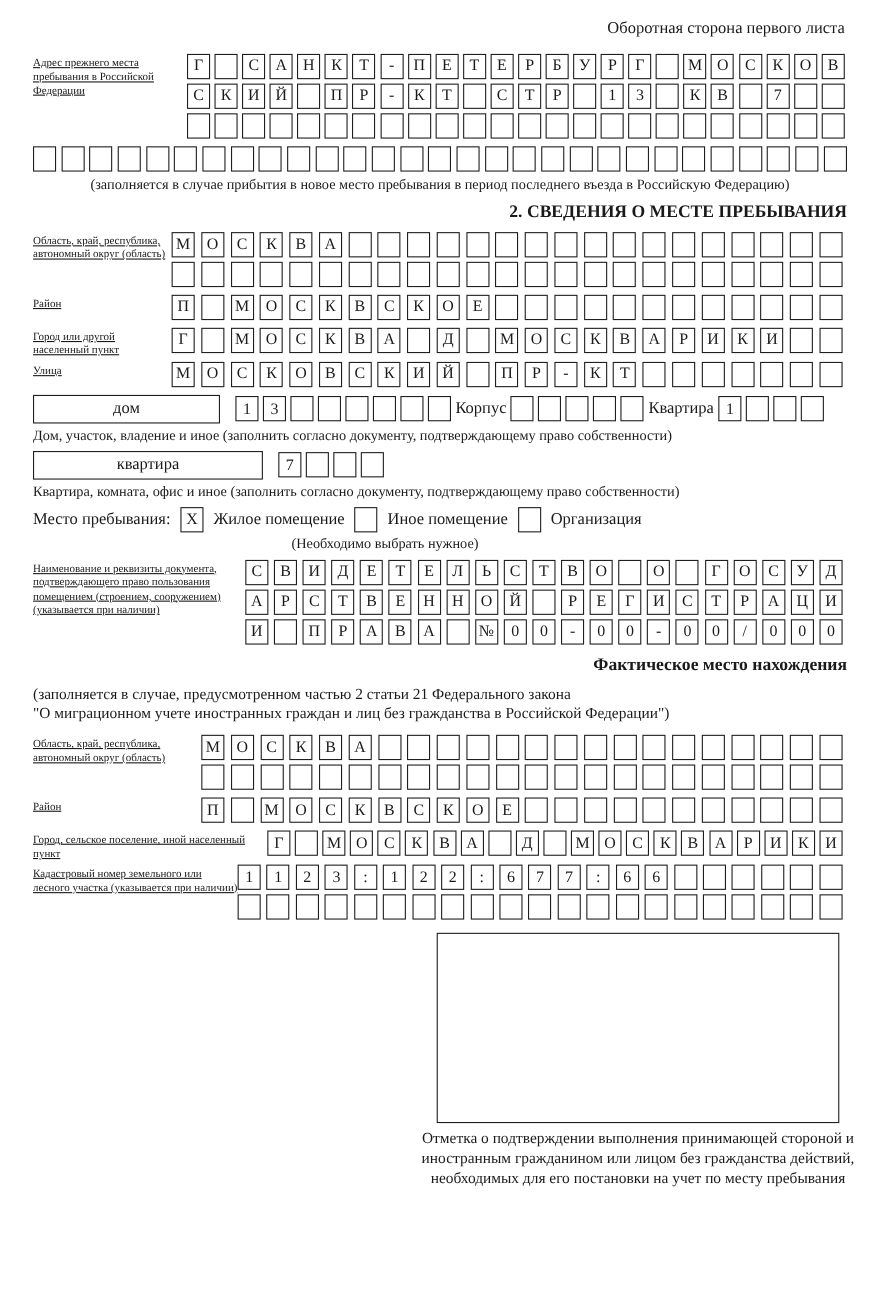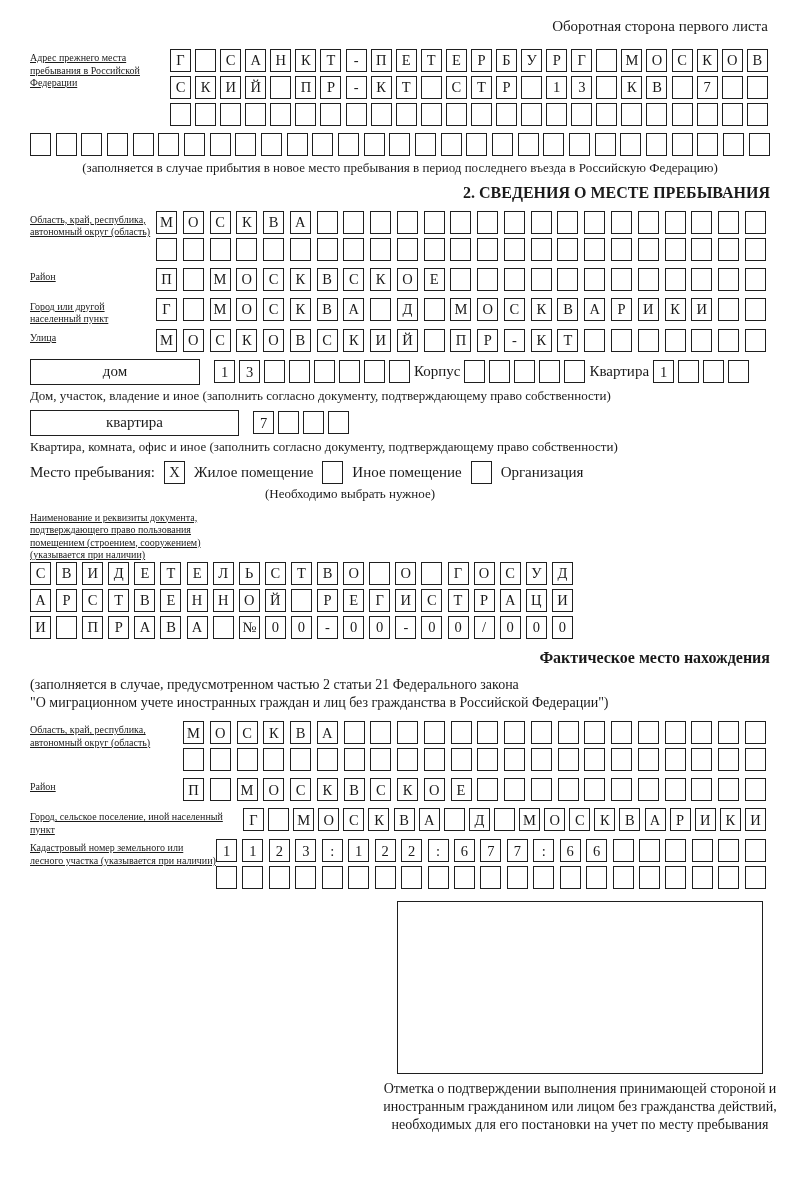--- a/index.html
+++ b/index.html
@@ -41,21 +41,21 @@
   }
   .box-dom { width:170px; margin-right:14px; }
   .box-kvart { width:209px; margin-right:14px; }
   .inline-lbl { margin:0 4px; flex:none;text-align:right; }
   .cap-indent { margin:1px 0 5px 0; }
 
   .chkrow { display:flex; align-items:center; gap:9px; margin:5px 0 2px 0; }
   .chk-caption { width:300px; margin-left:170px; text-align:center; margin-bottom:6px; }
 
   .fact-sub { font-size:14px; line-height:1.35; }
-  .mt4{margin-top:4px;flex-direction:column;} .mt6{margin-top:6px;} .mt8{margin-top:8px;}
+  .mt4{margin-top:4px;} .mt6{margin-top:6px;} .mt8{margin-top:8px;}
 
   .stamp-wrap { width:430px; margin-left:335px; margin-top:8px; }
   .stamp-box { width:366px; height:173px; border:1.9px solid #1f1f1f; margin:0 auto 6px auto; background:#fff; }
   .stamp-caption { text-align:center; font-size:14px; line-height:1.28; }
 </style>
 </head>
 <body>
 
 <div class="hdr-note">Оборотная сторона первого листа</div>
 

